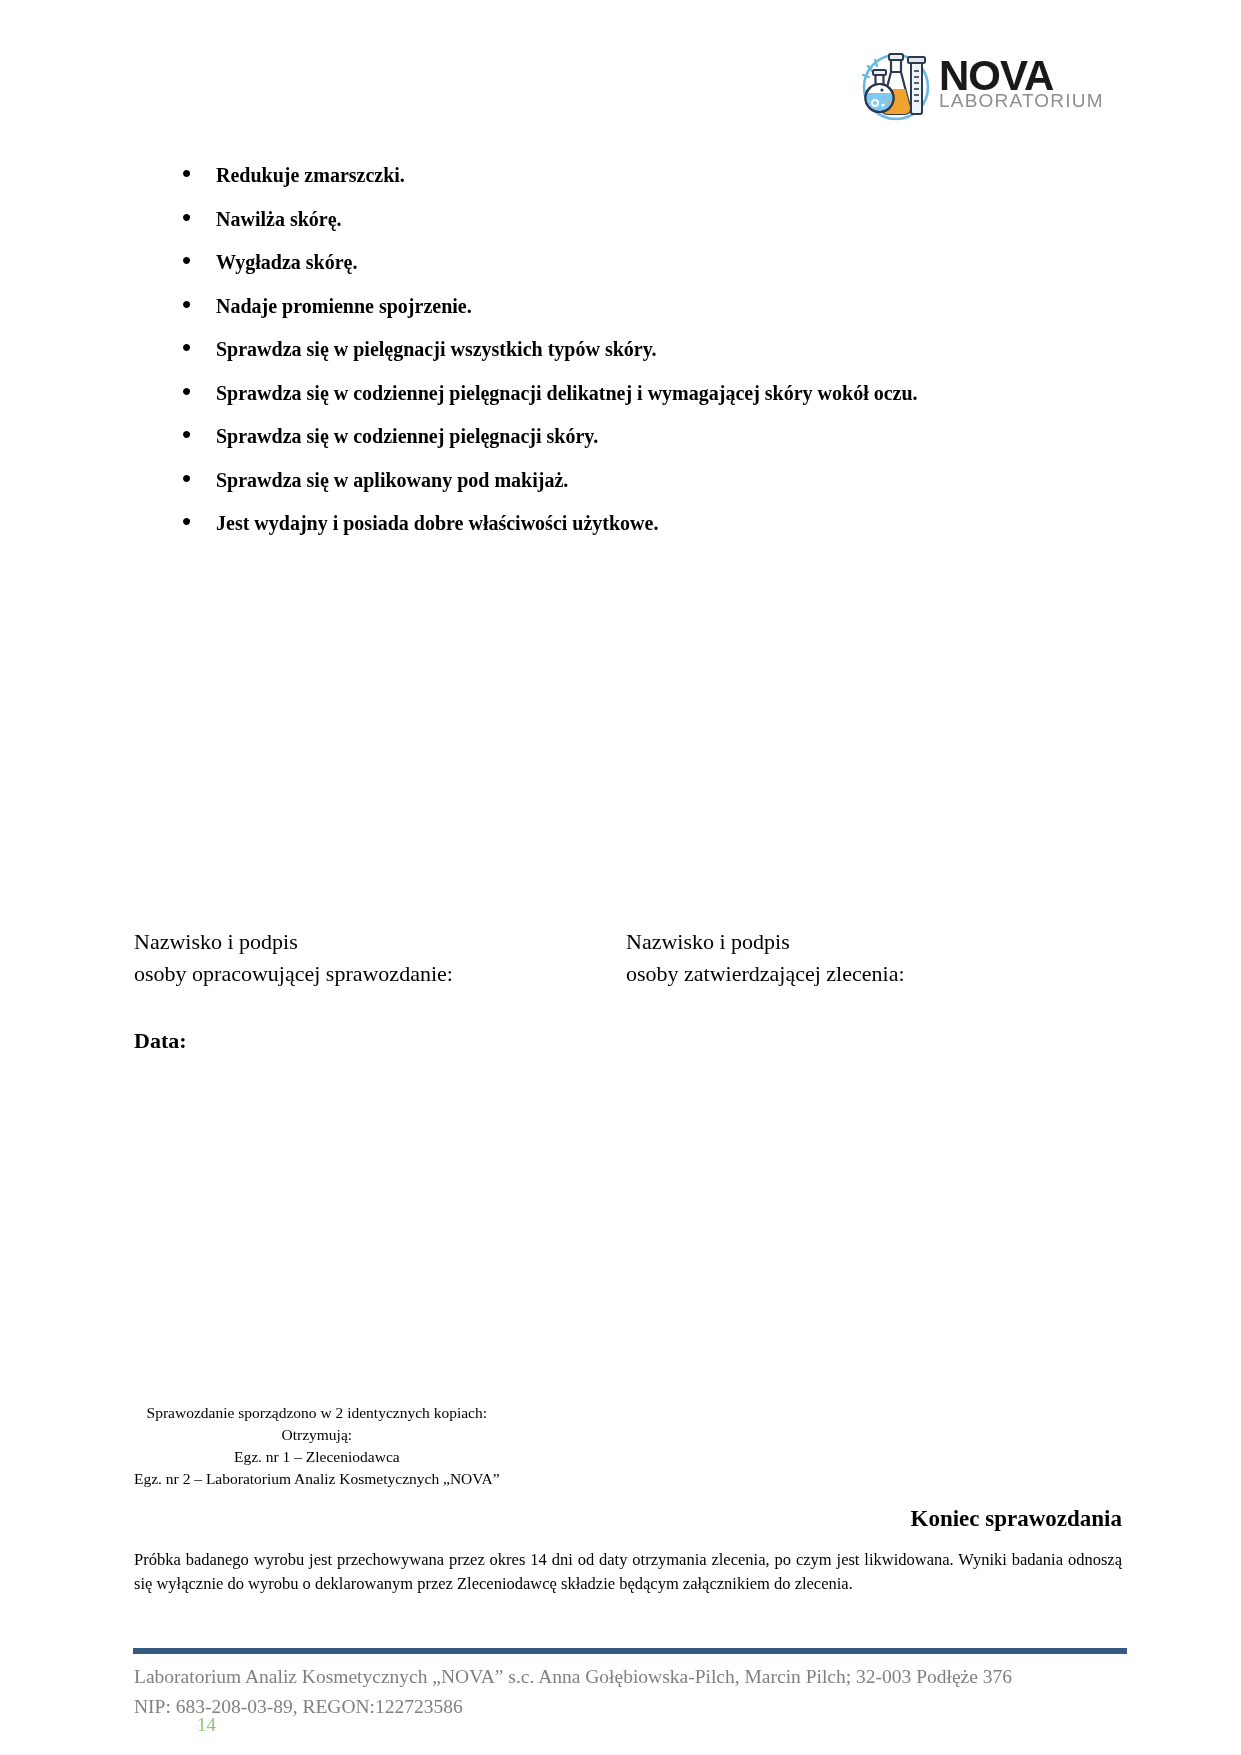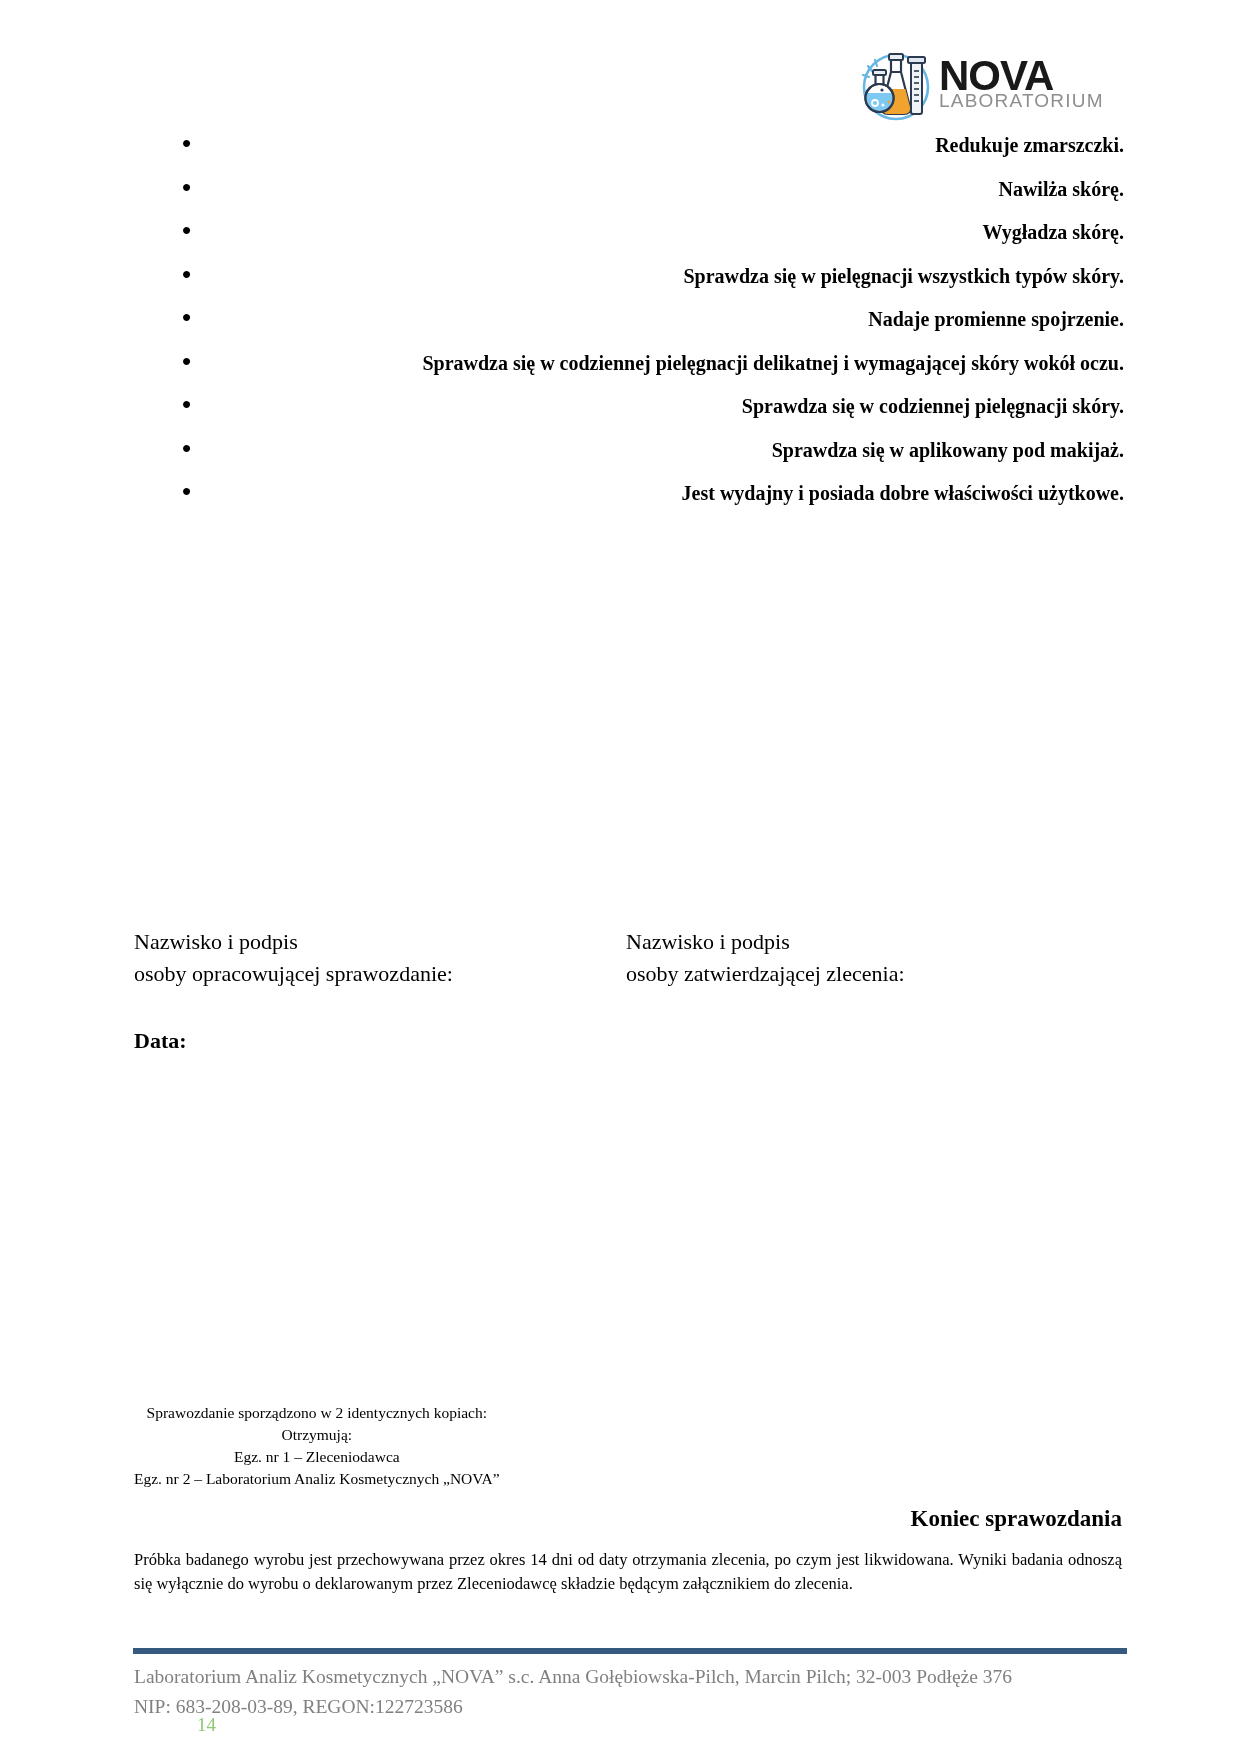--- a/index.html
+++ b/index.html
@@ -38,25 +38,24 @@
     font-size: 19px;
     font-weight: 400;
     letter-spacing: 1.2px;
     color: #8e8e8e;
     line-height: 16px;
   }
 
   
   .bullets {
     position: absolute;
-    top: 134px;
+    top: 164px;
     left: 134px;
     width: 990px;
     list-style: none;
-    text-align: right;
   }
   .bullets li {
     position: relative;
     padding-left: 82px;
     font-size: 20px;
     line-height: 23px;
     font-weight: bold;
     margin-bottom: 20.5px;
     white-space: nowrap;
   }
@@ -207,22 +206,22 @@
     <div>
       <div class="logo-name">NOVA</div>
       <div class="logo-sub">LABORATORIUM</div>
     </div>
   </div>
 
   <ul class="bullets">
     <li>Redukuje zmarszczki.</li>
     <li>Nawilża skórę.</li>
     <li>Wygładza skórę.</li>
+    <li>Nadaje promienne spojrzenie.</li>
     <li>Sprawdza się w pielęgnacji wszystkich typów skóry.</li>
-    <li>Nadaje promienne spojrzenie.</li>
     <li>Sprawdza się w codziennej pielęgnacji delikatnej i wymagającej skóry wokół oczu.</li>
     <li>Sprawdza się w codziennej pielęgnacji skóry.</li>
     <li>Sprawdza się w aplikowany pod makijaż.</li>
     <li>Jest wydajny i posiada dobre właściwości użytkowe.</li>
   </ul>
 
   <div class="sig-block sig-left">
     <div>Nazwisko i podpis</div>
     <div>osoby opracowującej sprawozdanie:</div>
   </div>

